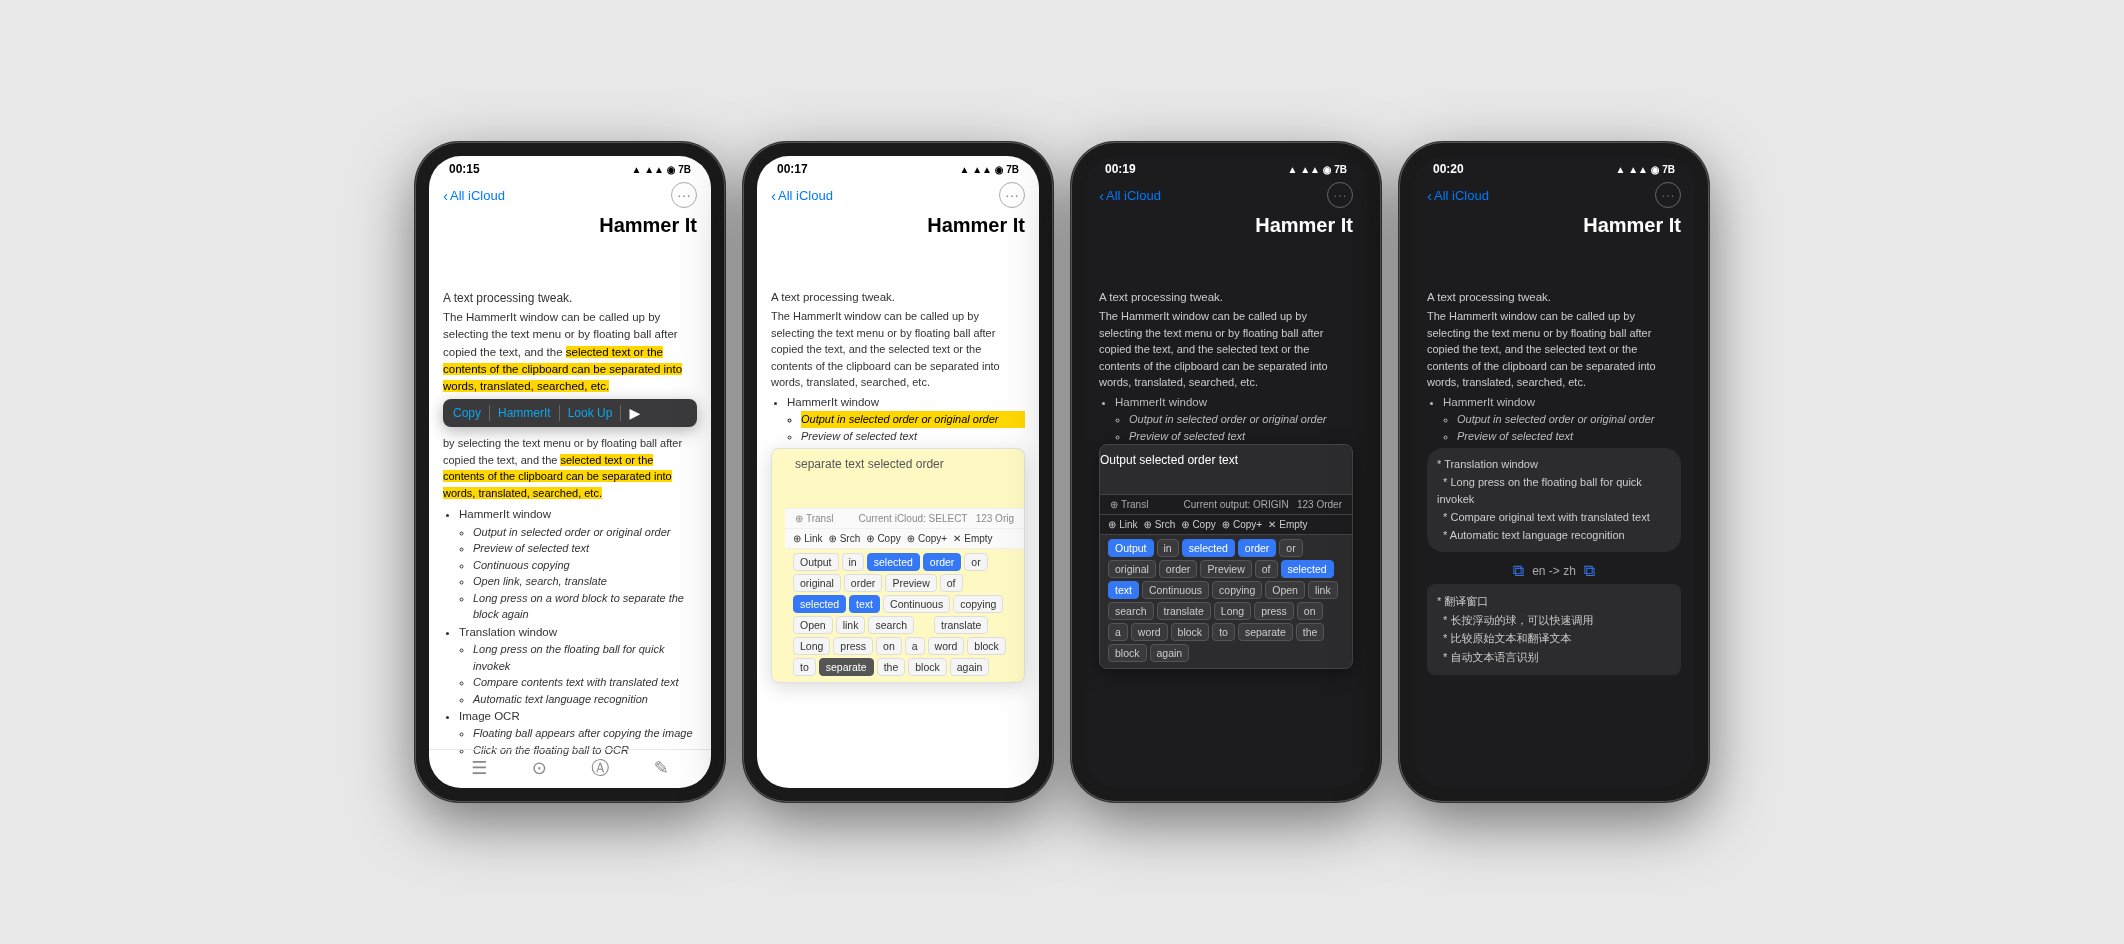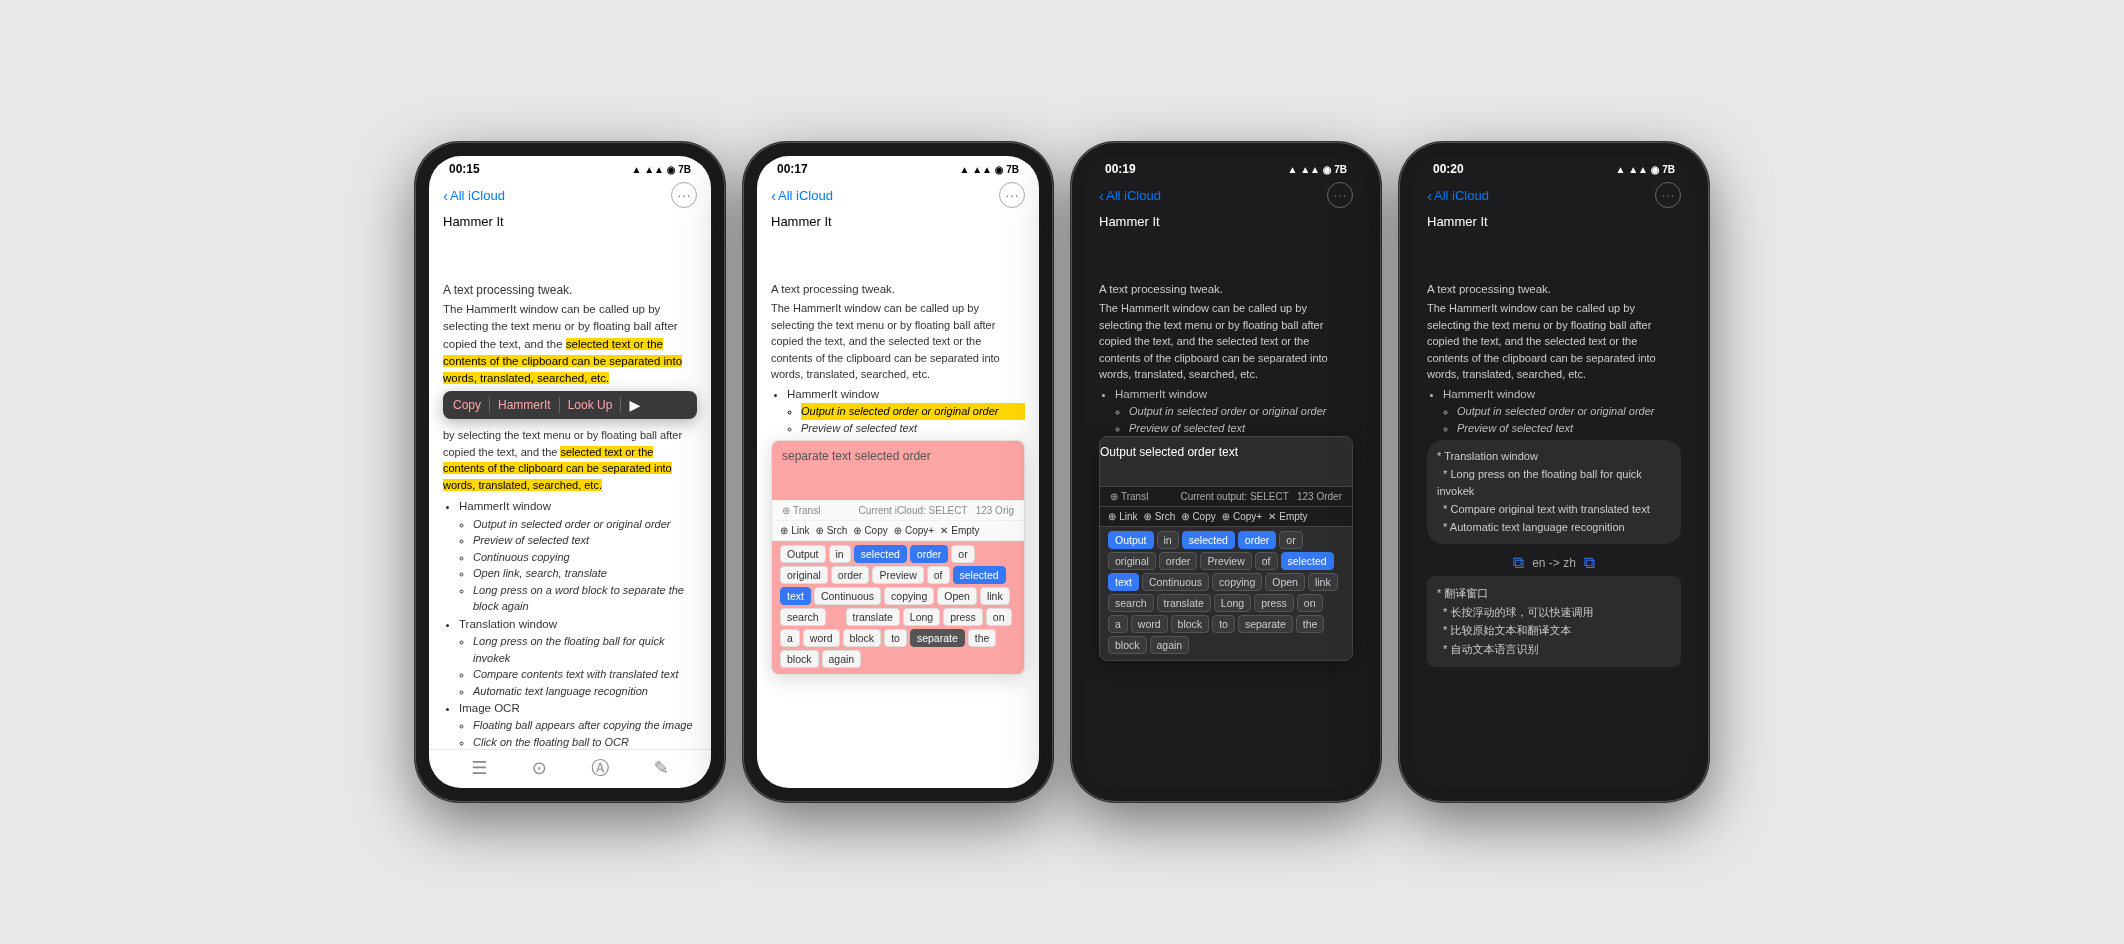--- a/index.html
+++ b/index.html
@@ -75,23 +75,23 @@
       border-radius: 13px;
       border: 1.5px solid #aaa;
       display: flex;
       align-items: center;
       justify-content: center;
       font-size: 14px;
       color: #888;
     }
     
     .doc-title {
-      text-align: left;
-      font-size: 13px;
-      font-weight: 400;
+      text-align: right;
+      font-size: 20px;
+      font-weight: 700;
       padding: 2px 14px 0;
     }
     .light .doc-title { color: #000; }
     .dark .doc-title { color: #fff; }
     
     .doc-body {
       padding: 4px 14px 0;
       font-size: 12px;
       line-height: 1.5;
       margin-top: 48px;
@@ -126,41 +126,42 @@
       border-radius: 8px;
       display: flex;
       align-items: center;
       padding: 6px 10px;
       gap: 8px;
       margin: 4px 14px;
       box-shadow: 0 4px 16px rgba(0,0,0,0.3);
     }
     .context-menu-item {
       font-size: 12px;
-      color: #fca5a5;
+      color: #0ea5e9;
       font-weight: 500;
       white-space: nowrap;
     }
     .context-menu-sep {
       width: 1px;
       height: 16px;
       background: #666;
     }
     .context-menu-arrow {
       color: #fff;
       font-size: 14px;
     }
     
     .hammer-popup {
       margin: 4px 14px;
-      background: #fca5a5;
+      background: #fef9c3;
       border: 1px solid #e0e0e0;
       border-radius: 8px;
       overflow: hidden;
       box-shadow: 0 4px 20px rgba(0,0,0,0.15);
+      padding-left: 13px;
     }
     .hammer-popup-input {
       padding: 8px 10px;
       font-size: 12px;
       color: #555;
       min-height: 60px;
       border-bottom: 1px solid #f0f0f0;
     }
     .hammer-popup-status {
       padding: 4px 10px;
@@ -507,21 +508,21 @@
           </li>
         </ul>
       </div>
 
       <div class="hammer-popup-dark">
         <div class="hammer-popup-input-dark">
           <span>Output selected order text</span>
         </div>
         <div class="hammer-popup-status-dark">
           <span>⊕ <span>Transl</span></span>
-          <span><span>Current output: SELECT</span> &nbsp; <span>123 Order</span></span>
+          <span><span>Current output: ORIGIN</span> &nbsp; <span>123 Order</span></span>
         </div>
         <div class="hammer-popup-toolbar-dark">
           <span class="tb-btn-dark">⊕ Link</span>
           <span class="tb-btn-dark">⊕ Srch</span>
           <span class="tb-btn-dark">⊕ Copy</span>
           <span class="tb-btn-dark">⊕ Copy+</span>
           <span class="tb-btn-dark">✕ Empty</span>
         </div>
         <div class="word-tags-dark">
           <span class="tag-dark selected-blue">Output</span>

